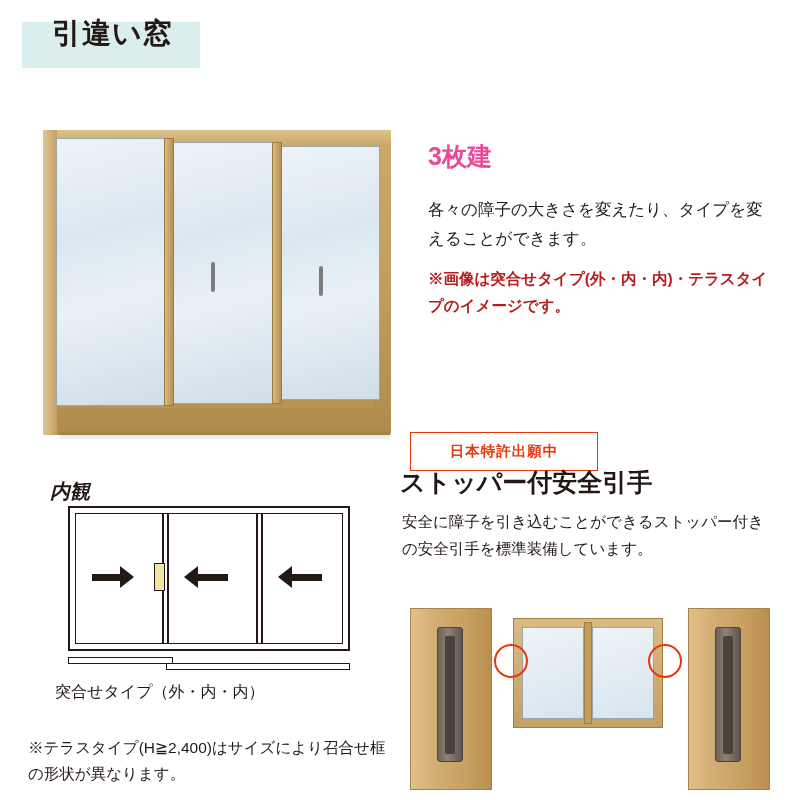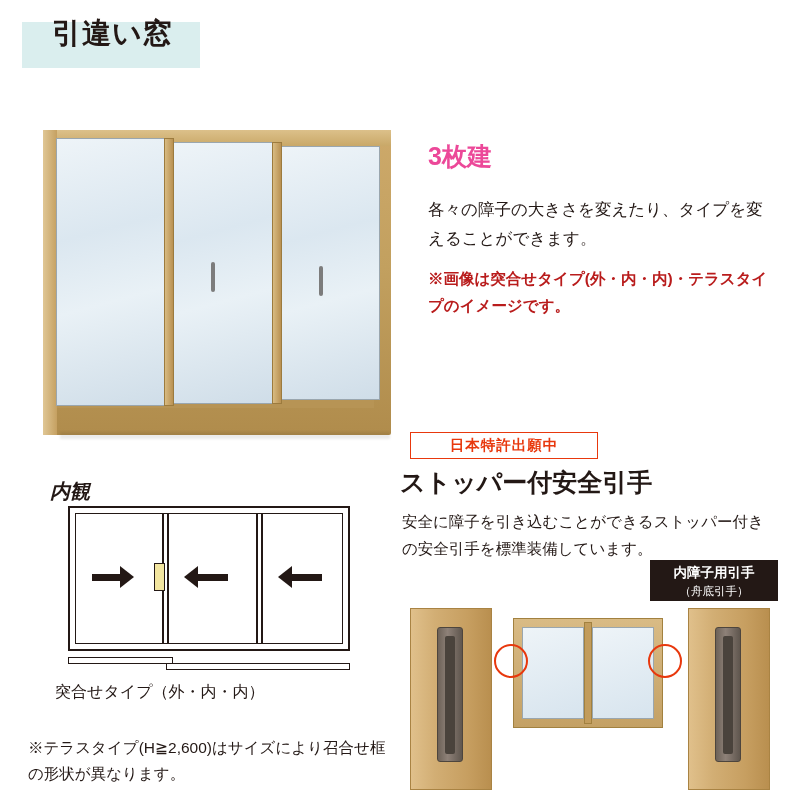--- a/index.html
+++ b/index.html
@@ -145,21 +145,21 @@
     font-weight: bold;
     color: #b91c1c;
   }
 
   
   .patent-badge {
     position: absolute;
     left: 410px;
     top: 432px;
     width: 188px;
-    height: 27px;
+    height: 39px;
     border: 1.6px solid #e8380d;
     color: #e8380d;
     font-size: 14.5px;
     font-weight: bold;
     display: flex;
     align-items: center;
     justify-content: center;
     box-sizing: border-box;
     letter-spacing: 1px;
     text-align: center;
@@ -436,27 +436,23 @@
     <div class="arrow-head" style="left:208px; top:58px; border-right:14px solid #231815;"></div>
   </div>
 </div>
 
 <div class="nd-base">
   <div class="nd-base-l"></div>
   <div class="nd-base-r"></div>
 </div>
 <div class="naikan-caption">突合せタイプ（外・内・内）</div>
 
-<div class="footnote">※テラスタイプ(H≧2,600)はサイズにより召合せ框の形状が異なります。</div>
+<div class="footnote">※テラスタイプ(H≧2,400)はサイズにより召合せ框の形状が異なります。</div>
 
 <div class="hd-wrap">
-  <div class="hd-tag hd-tag-right">
-    <span>内障子用引手</span>
-    <span class="sub">（舟底引手）</span>
-  </div>
 
   <div class="hd-door hd-door-left">
     <div class="hd-slot">
       <div class="hd-slot-inner"></div>
     </div>
   </div>
 
   <div class="hd-door hd-door-right">
     <div class="hd-slot">
       <div class="hd-slot-inner"></div>

